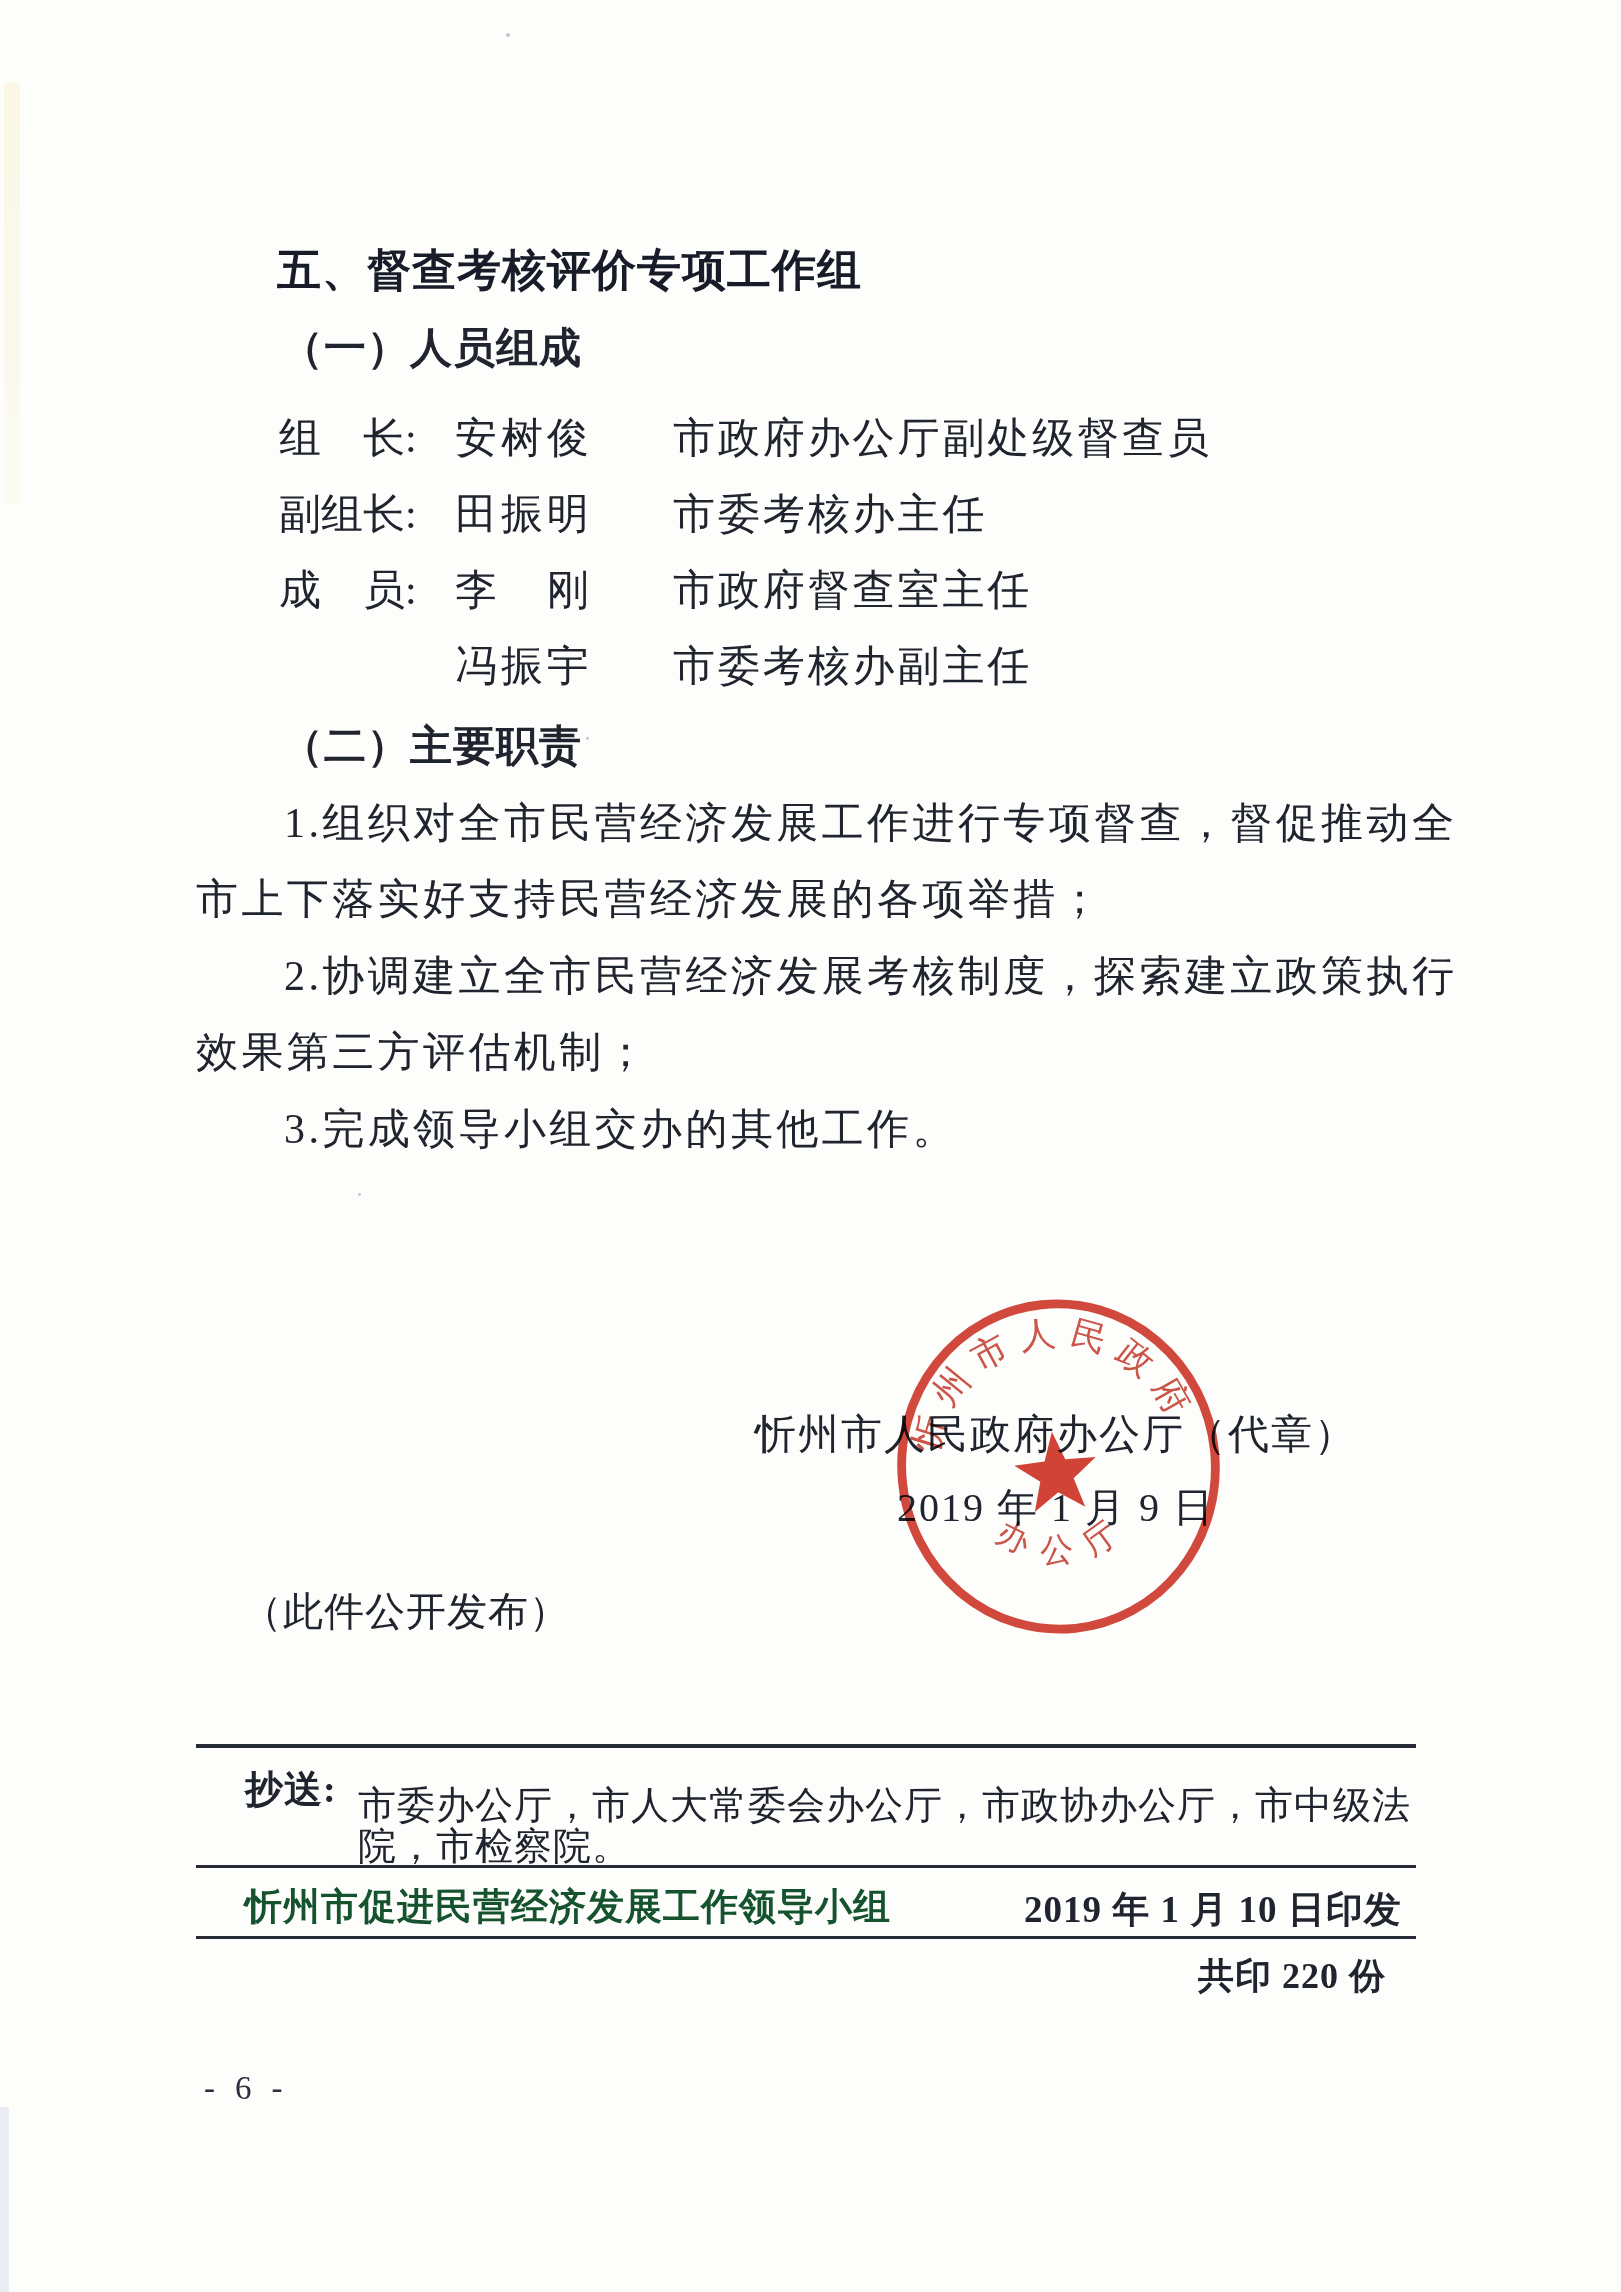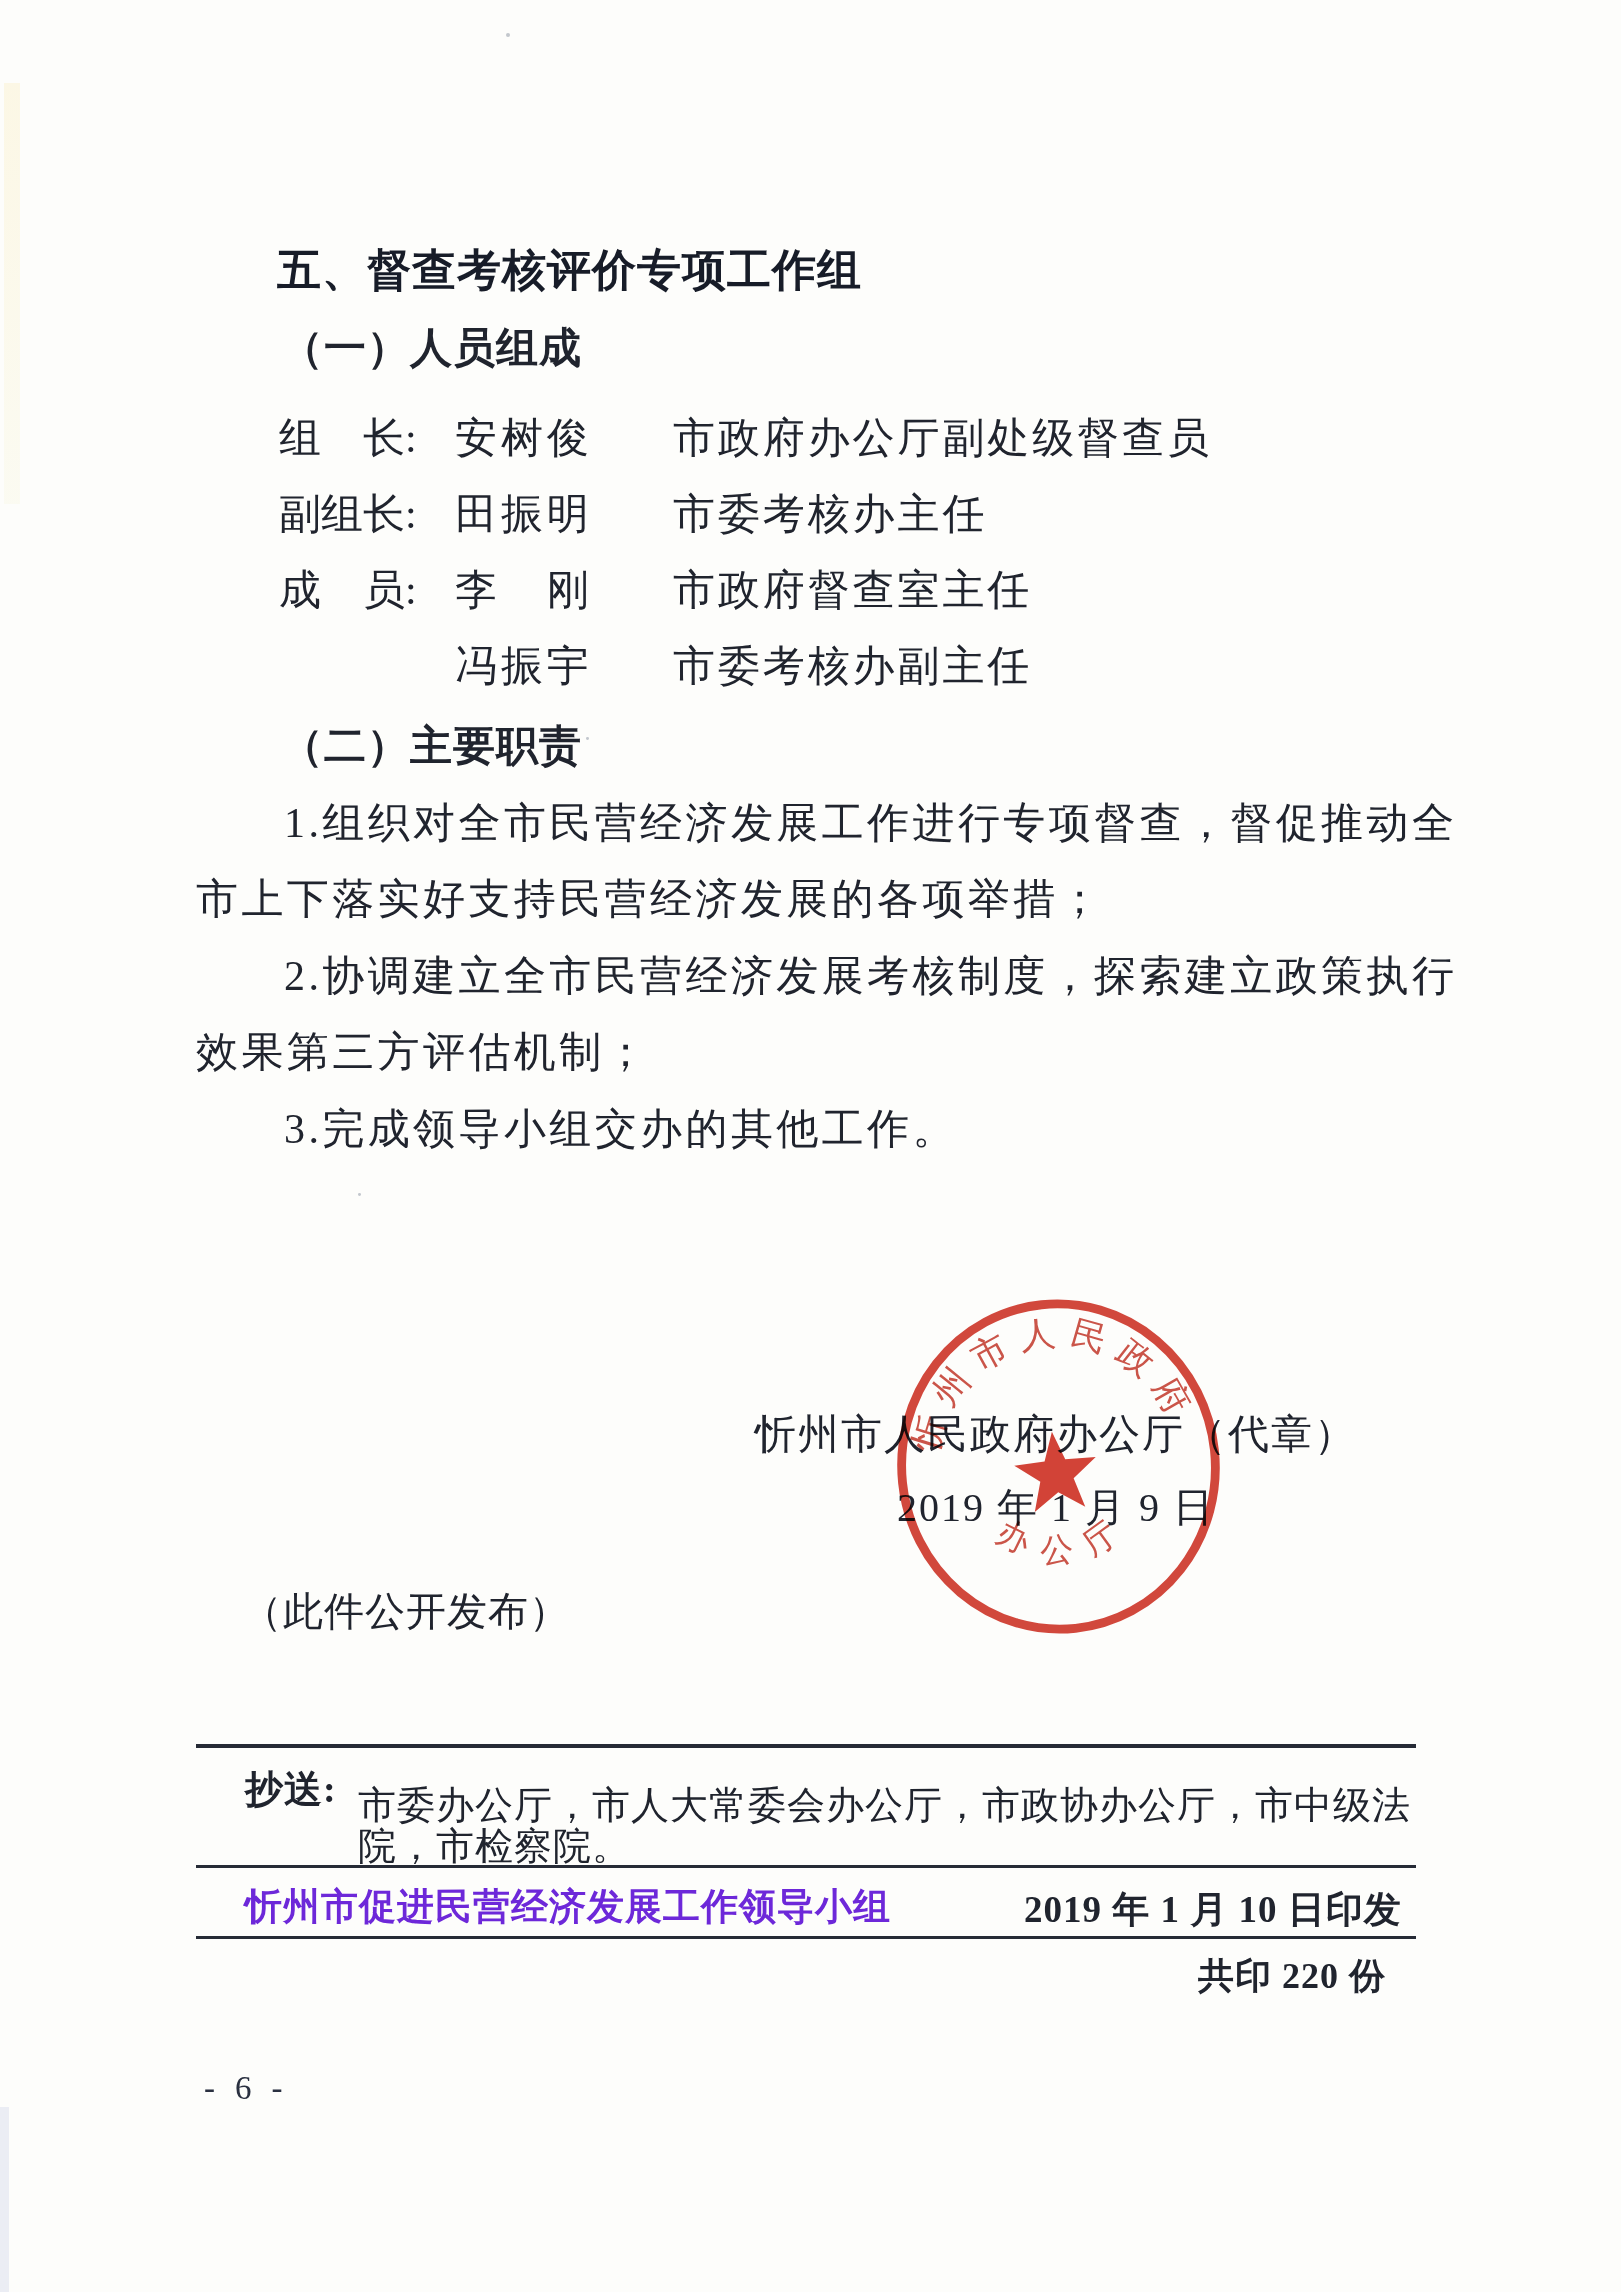--- a/index.html
+++ b/index.html
@@ -23,21 +23,21 @@
   .member-title{font-size:42px;letter-spacing:2.9px;}
   .duty{font-size:42px;letter-spacing:3.4px;font-family:Liberation Serif, serif;}
   .sig{font-size:41px;letter-spacing:2px;}
   .sig-date{font-size:40px;letter-spacing:2px;}
   .pub-note{font-size:40px;letter-spacing:1px;margin-left:24px;}
   .rule{background:#262b36;}
   .copy-label{font-size:38px;font-weight:600;letter-spacing:1px;}
   .copy-text{font-size:38px;letter-spacing:1px;}
   .issuing-org{
     font-family:Liberation Serif, serif;
-    font-weight:700;font-size:37px;letter-spacing:1px;color:#6d28d9;
+    font-weight:700;font-size:37px;letter-spacing:1px;color:#14532d;
   }
   .print-date{font-size:37px;font-weight:600;letter-spacing:1px;}
   .copies{font-size:36px;font-weight:600;letter-spacing:1px;}
   .page-num{font-size:33px;letter-spacing:5.9px;color:#2a3040;}
   .seal-wrap{mix-blend-mode:multiply;opacity:.92;}
   .artifact{position:absolute;pointer-events:none;}
   .speck{position:absolute;border-radius:50%;background:#7d8494;opacity:.45;}
 </style>
 </head>
 <body>

